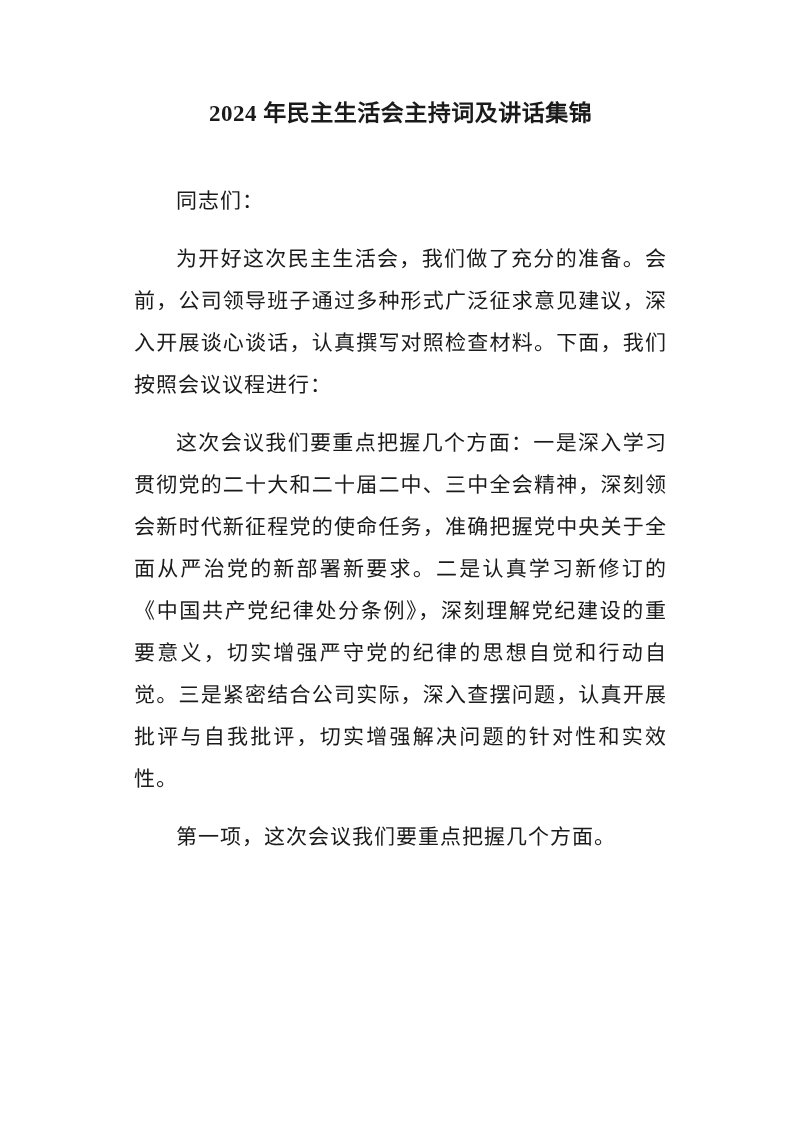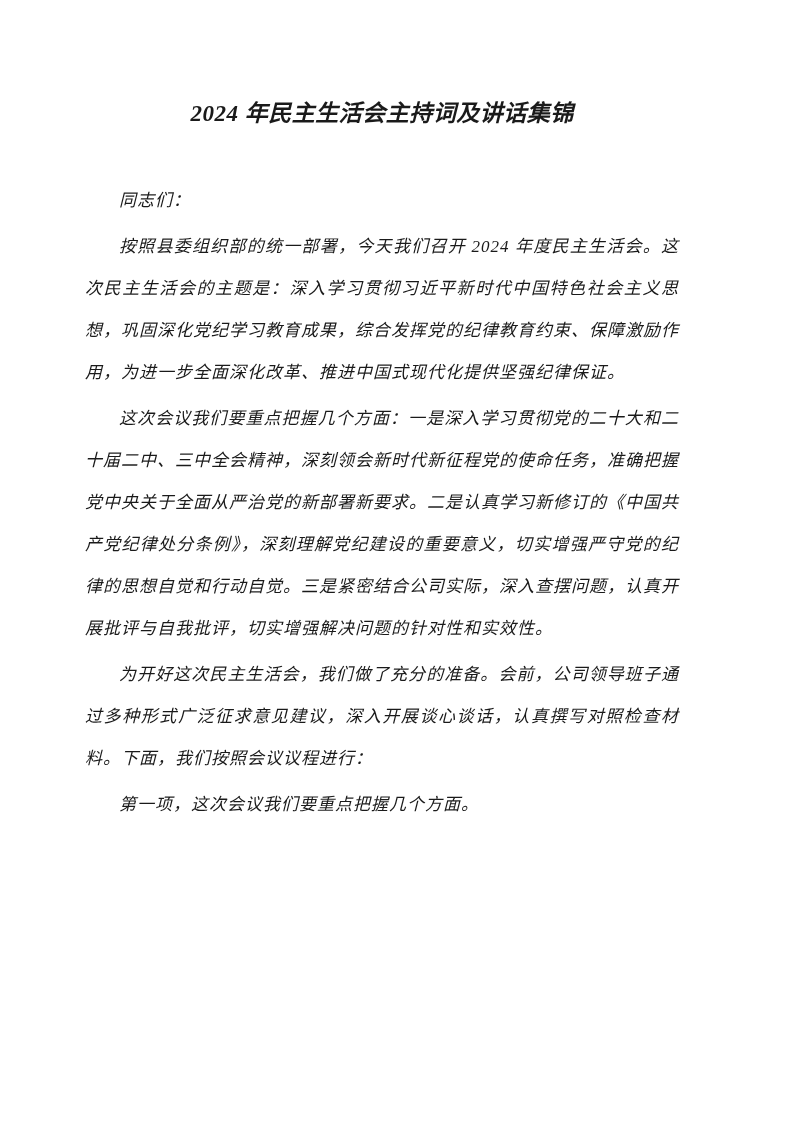--- a/index.html
+++ b/index.html
@@ -12,50 +12,48 @@
     height: 1122px;
     overflow: hidden;
     font-family: "Liberation Serif", "DejaVu Serif", serif;
     color: var(--text-color, #1a1a1a);
   }
   .page {
     box-sizing: border-box;
     width: 793px;
     height: 996px;
     background: var(--page-bg, #ffffff);
-    padding: 97px 110px 0 81px;
-    font-style: italic;
+    padding: 97px 110px 0 118px;
   }
   .doc-title {
     margin: 0;
     font-size: 23px;
     line-height: 34px;
     font-weight: bold;
     text-align: center;
     letter-spacing: 0.5px;
     white-space: nowrap;
   }
   .doc-body {
     margin-top: 49px;
   }
   .doc-paragraph {
-    margin: 4px;
-    font-size: 17px;
+    margin: 16px;
+    font-size: 21px;
     line-height: 42px;
     text-indent: 2em;
     text-align: justify;
     letter-spacing: 1px;
     font-weight: 400;
   }
 </style>
 </head>
 <body>
 
 <div class="page">
   <h1 class="doc-title">2024 年民主生活会主持词及讲话集锦</h1>
   <div class="doc-body">
       <p class="doc-paragraph">同志们：</p>
-      <p class="doc-paragraph">按照县委组织部的统一部署，今天我们召开 2024 年度民主生活会。这次民主生活会的主题是：深入学习贯彻习近平新时代中国特色社会主义思想，巩固深化党纪学习教育成果，综合发挥党的纪律教育约束、保障激励作用，为进一步全面深化改革、推进中国式现代化提供坚强纪律保证。</p>
+      <p class="doc-paragraph">为开好这次民主生活会，我们做了充分的准备。会前，公司领导班子通过多种形式广泛征求意见建议，深入开展谈心谈话，认真撰写对照检查材料。下面，我们按照会议议程进行：</p>
       <p class="doc-paragraph">这次会议我们要重点把握几个方面：一是深入学习贯彻党的二十大和二十届二中、三中全会精神，深刻领会新时代新征程党的使命任务，准确把握党中央关于全面从严治党的新部署新要求。二是认真学习新修订的《中国共产党纪律处分条例》，深刻理解党纪建设的重要意义，切实增强严守党的纪律的思想自觉和行动自觉。三是紧密结合公司实际，深入查摆问题，认真开展批评与自我批评，切实增强解决问题的针对性和实效性。</p>
-      <p class="doc-paragraph">为开好这次民主生活会，我们做了充分的准备。会前，公司领导班子通过多种形式广泛征求意见建议，深入开展谈心谈话，认真撰写对照检查材料。下面，我们按照会议议程进行：</p>
       <p class="doc-paragraph">第一项，这次会议我们要重点把握几个方面。</p>
     </div>
 </div>
 
 </body></html>

